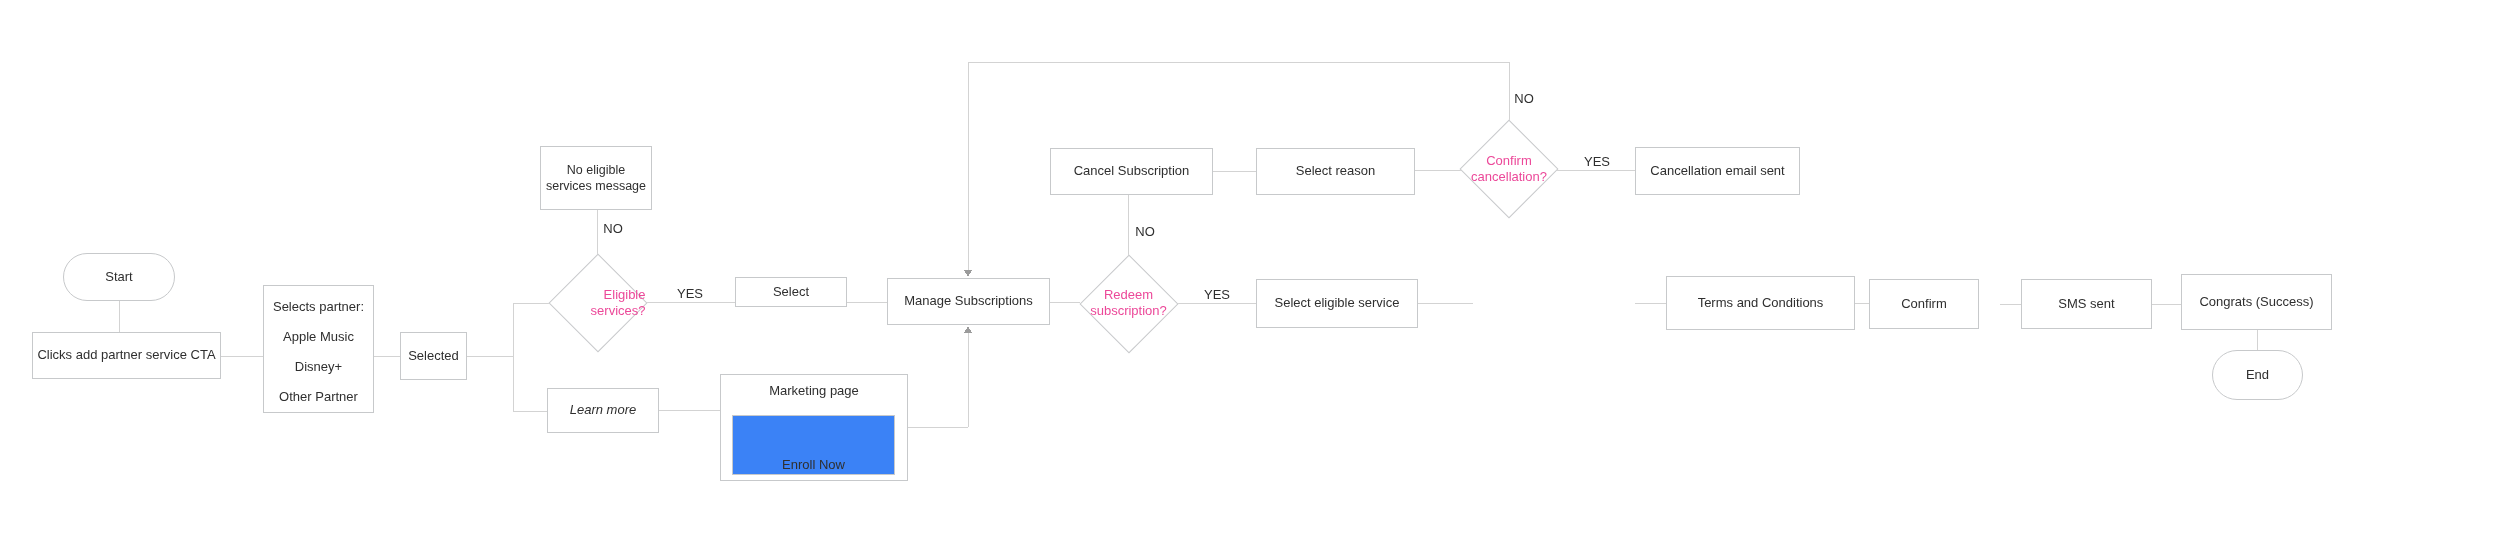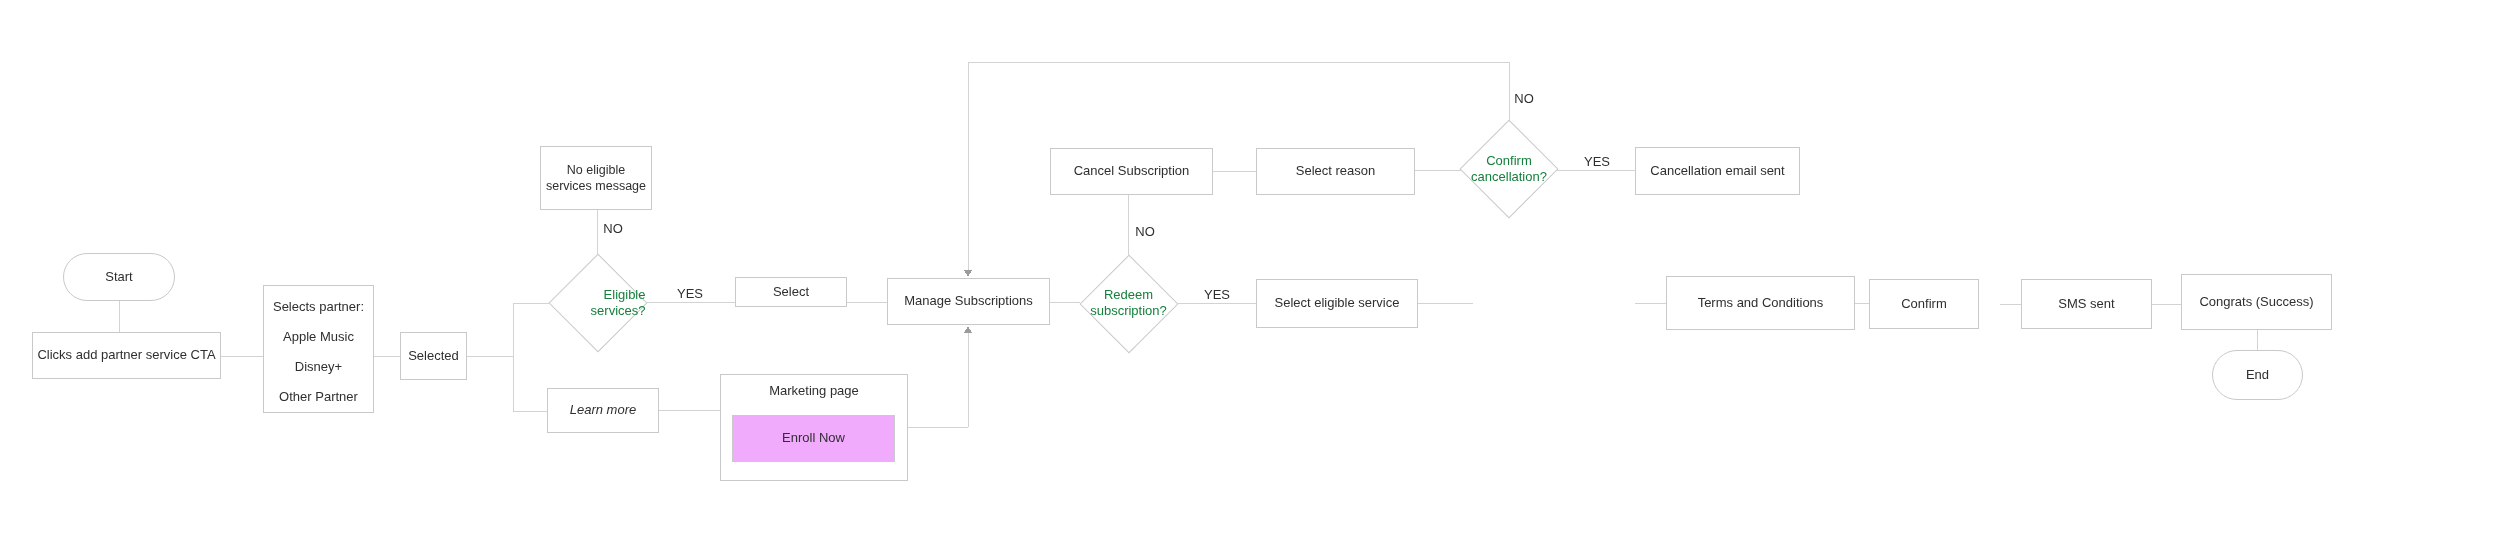--- a/index.html
+++ b/index.html
@@ -36,21 +36,21 @@
     border:1px solid #c7c9cb;
     transform:rotate(45deg);
     z-index:2;
   }
   .diamond-label{
     position:absolute;
     width:96px;
     text-align:center;
     font-size:13px;
     line-height:1.25;
-    color:#15803d;
+    color:#ec4899;
     transform:translate(-50%,-50%);
     z-index:3;
   }
   .edge-label{
     position:absolute;
     font-size:13px;
     color:#2f2f2f;
     transform:translate(-50%,-50%);
     z-index:3;
     background:#ffffff;
@@ -63,25 +63,25 @@
     justify-content:flex-end;
     padding:6px 2px;
   }
   .marketing-box{
     align-items:flex-start;
     padding-top:8px;
   }
   .enroll-box{
     position:absolute;
     left:11px;top:40px;
-    width:163px;height:47px;
+    width:163px;height:60px;
     box-sizing:border-box;
     border:1px solid #c7c9cb;
-    background:#f0abfc;
-    display:flex;align-items:center;justify-content:center;
+    background:#3b82f6;
+    display:flex;align-items:flex-end;justify-content:center;
     font-size:13px;
   }
   .small-pad{padding:2px 3px;}
 </style>
 </head>
 <body>
 
 <div class="canvas">
 
   <svg class="connectors" width="2500" height="547" stroke="#d3d3d3" stroke-width="1" shape-rendering="crispEdges">

